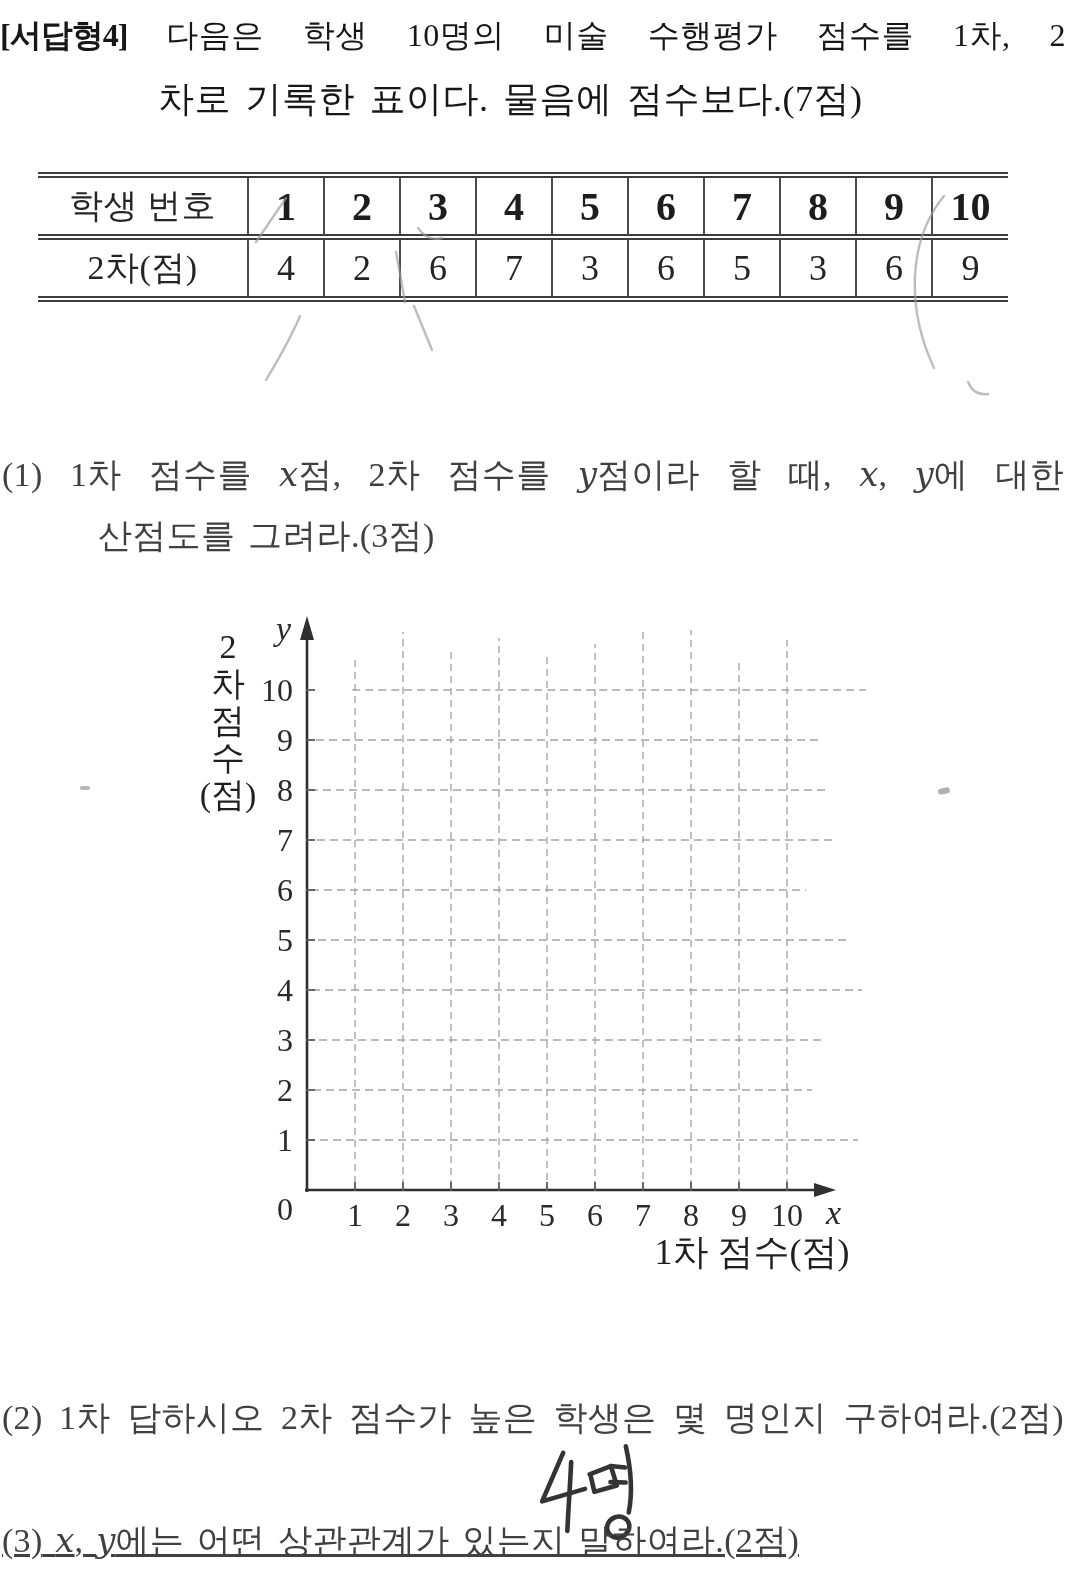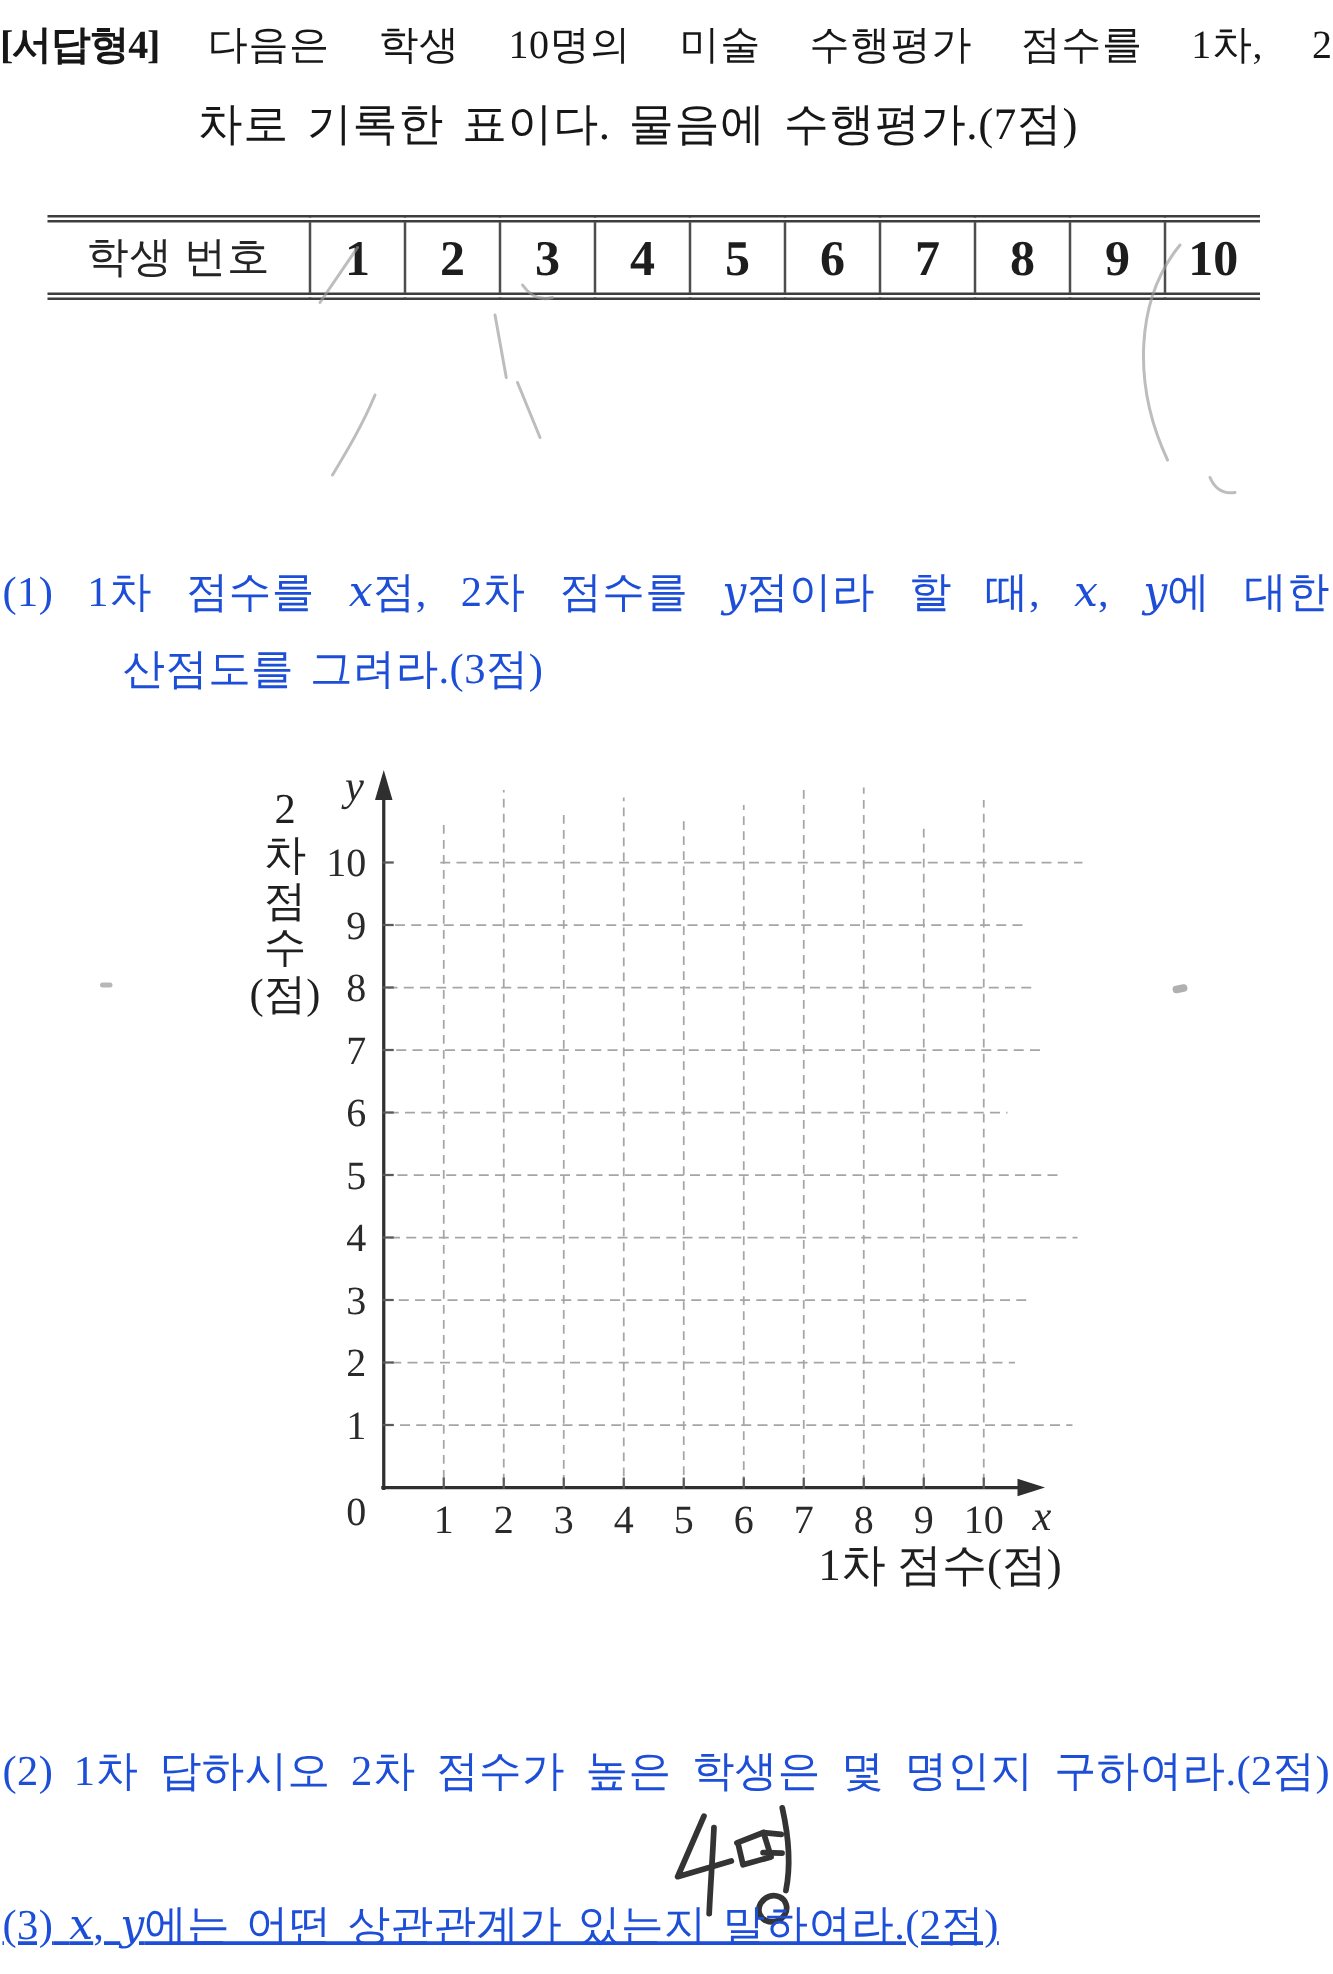--- a/index.html
+++ b/index.html
@@ -27,21 +27,21 @@
     text-align:center;vertical-align:middle;height:56px;
     font-size:36px;color:#242424;padding:0;
   }
   table.score tr{border-top:6px double #3d3d3d;}
   table.score tr:last-child{border-bottom:6px double #3d3d3d;}
   table.score td + td{border-left:2px solid #4d4d4d;}
   table.score .rowlab{font-size:34px;letter-spacing:.5px;}
   table.score .numhead{font-weight:bold;font-size:40px;color:#1d1d1d;}
   
   .q-line{
-    font-size:34px;line-height:44px;color:#1d4ed8;letter-spacing:.3px;
+    font-size:34px;line-height:44px;color:#404040;letter-spacing:.3px;
     word-spacing:4px;
   }
   .q1-line1{left:2px;top:452px;width:1062px;text-align:justify;text-align-last:justify;}
   .q1-line2{left:98px;top:514px;}
   .q2-line{left:2px;top:1396px;width:1062px;text-align:justify;text-align-last:justify;}
   .q3-line{left:2px;top:1518px;text-decoration:underline;}
   .mvar{font-style:italic;font-family:"DejaVu Serif",serif;letter-spacing:0;}
   
   .chart-wrap{left:170px;top:598px;width:730px;height:712px;}
   #grid-svg text{font-family:"Liberation Serif","DejaVu Serif",serif;}
@@ -51,21 +51,21 @@
   .pen-marks{left:28px;top:168px;}
   .hand-ans{left:533px;top:1438px;}
 </style>
 </head>
 <body>
 
 <div class="abs prob-line1">
   <span class="prob-id">[서답형4]</span>
   <span>다음은 학생 10명의 미술 수행평가 점수를 1차, 2</span>
 </div>
-<div class="abs prob-line2">차로 기록한 표이다. 물음에 수행평가.(7점)</div>
+<div class="abs prob-line2">차로 기록한 표이다. 물음에 점수보다.(7점)</div>
 
 <div class="abs score-table-wrap">
   <table class="score" id="score-table">
     <colgroup>
       <col style="width:210px">
       <col style="width:76px">
         <col style="width:76px">
         <col style="width:76px">
         <col style="width:76px">
         <col style="width:76px">
@@ -81,20 +81,33 @@
           <td class="numhead">1</td>
           <td class="numhead">2</td>
           <td class="numhead">3</td>
           <td class="numhead">4</td>
           <td class="numhead">5</td>
           <td class="numhead">6</td>
           <td class="numhead">7</td>
           <td class="numhead">8</td>
           <td class="numhead">9</td>
           <td class="numhead">10</td>
+        </tr>
+        <tr>
+          <td class="rowlab">2차(점)</td>
+          <td>4</td>
+          <td>2</td>
+          <td>6</td>
+          <td>7</td>
+          <td>3</td>
+          <td>6</td>
+          <td>5</td>
+          <td>3</td>
+          <td>6</td>
+          <td>9</td>
         </tr>
       </tbody>
   </table>
 </div>
 
 <svg class="abs pen-marks" width="990" height="240" viewBox="0 0 990 240">
   <g fill="none" stroke="#9a9a9a" stroke-width="2.4" stroke-linecap="round" opacity="0.65">
     <path d="M 916 28 C 880 72, 878 140, 906 200"></path>
     <path d="M 258 30 L 228 74"></path>
     <path d="M 390 60 q 10 14 24 10"></path>

